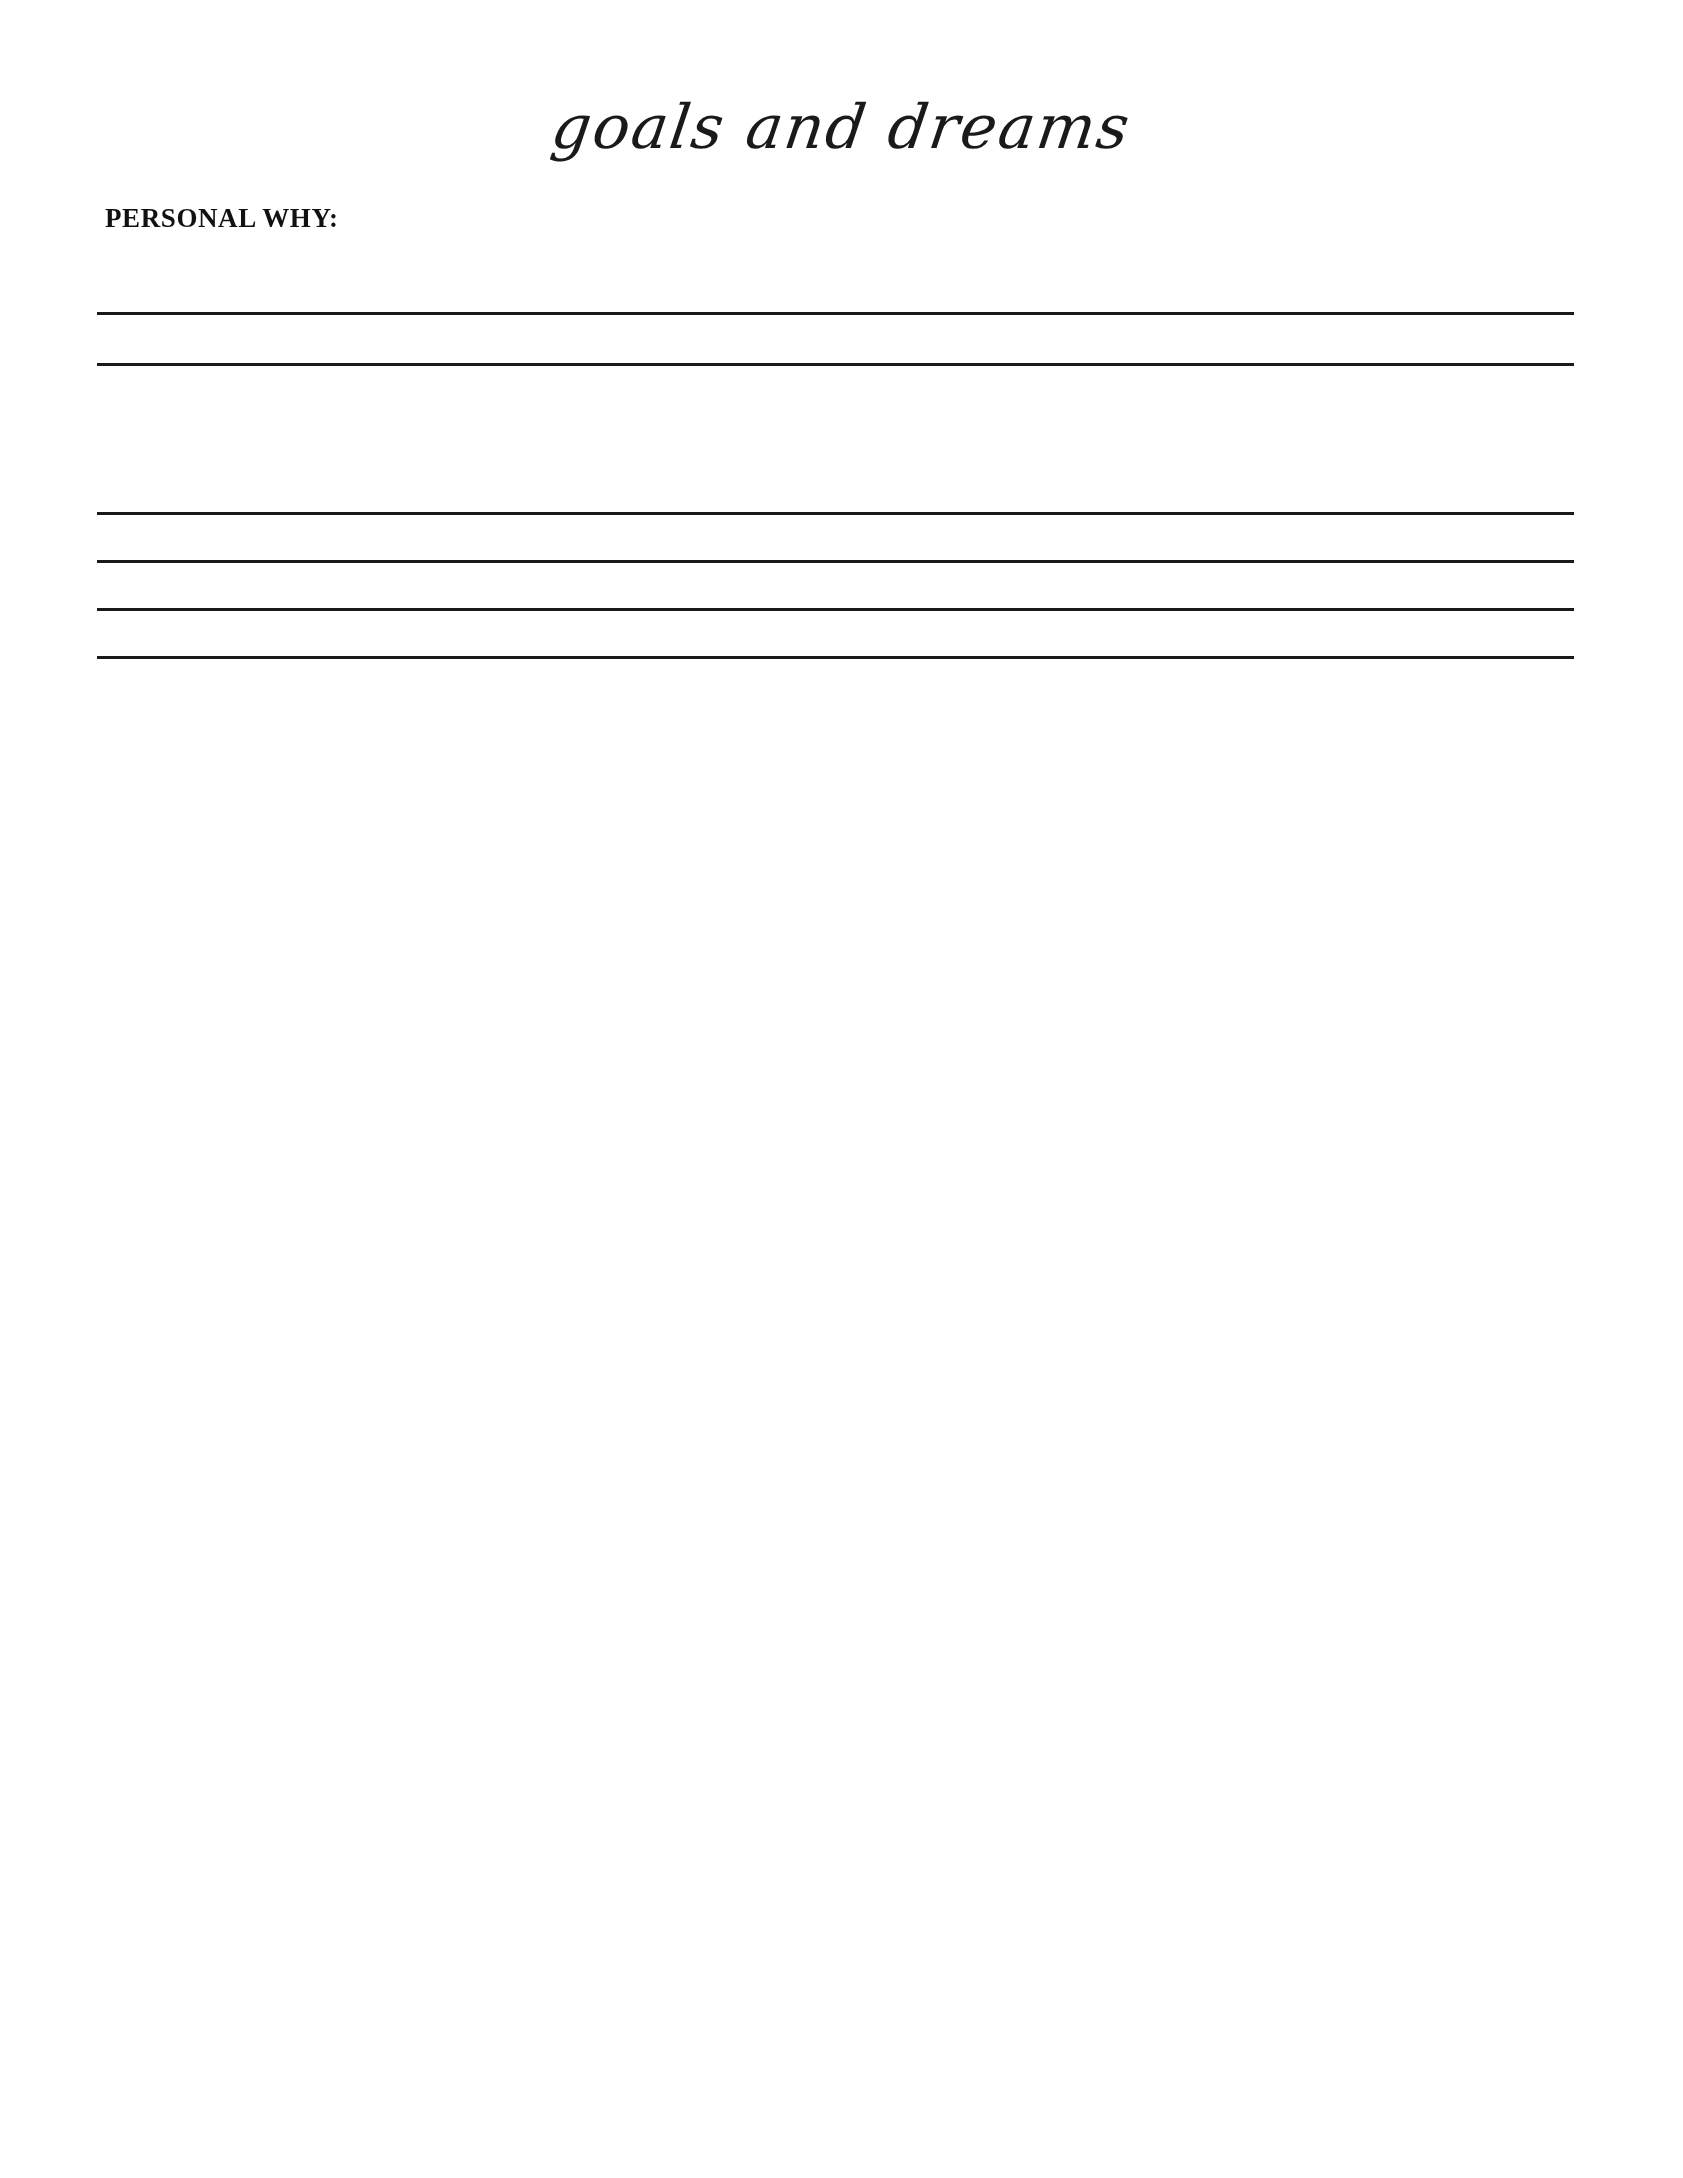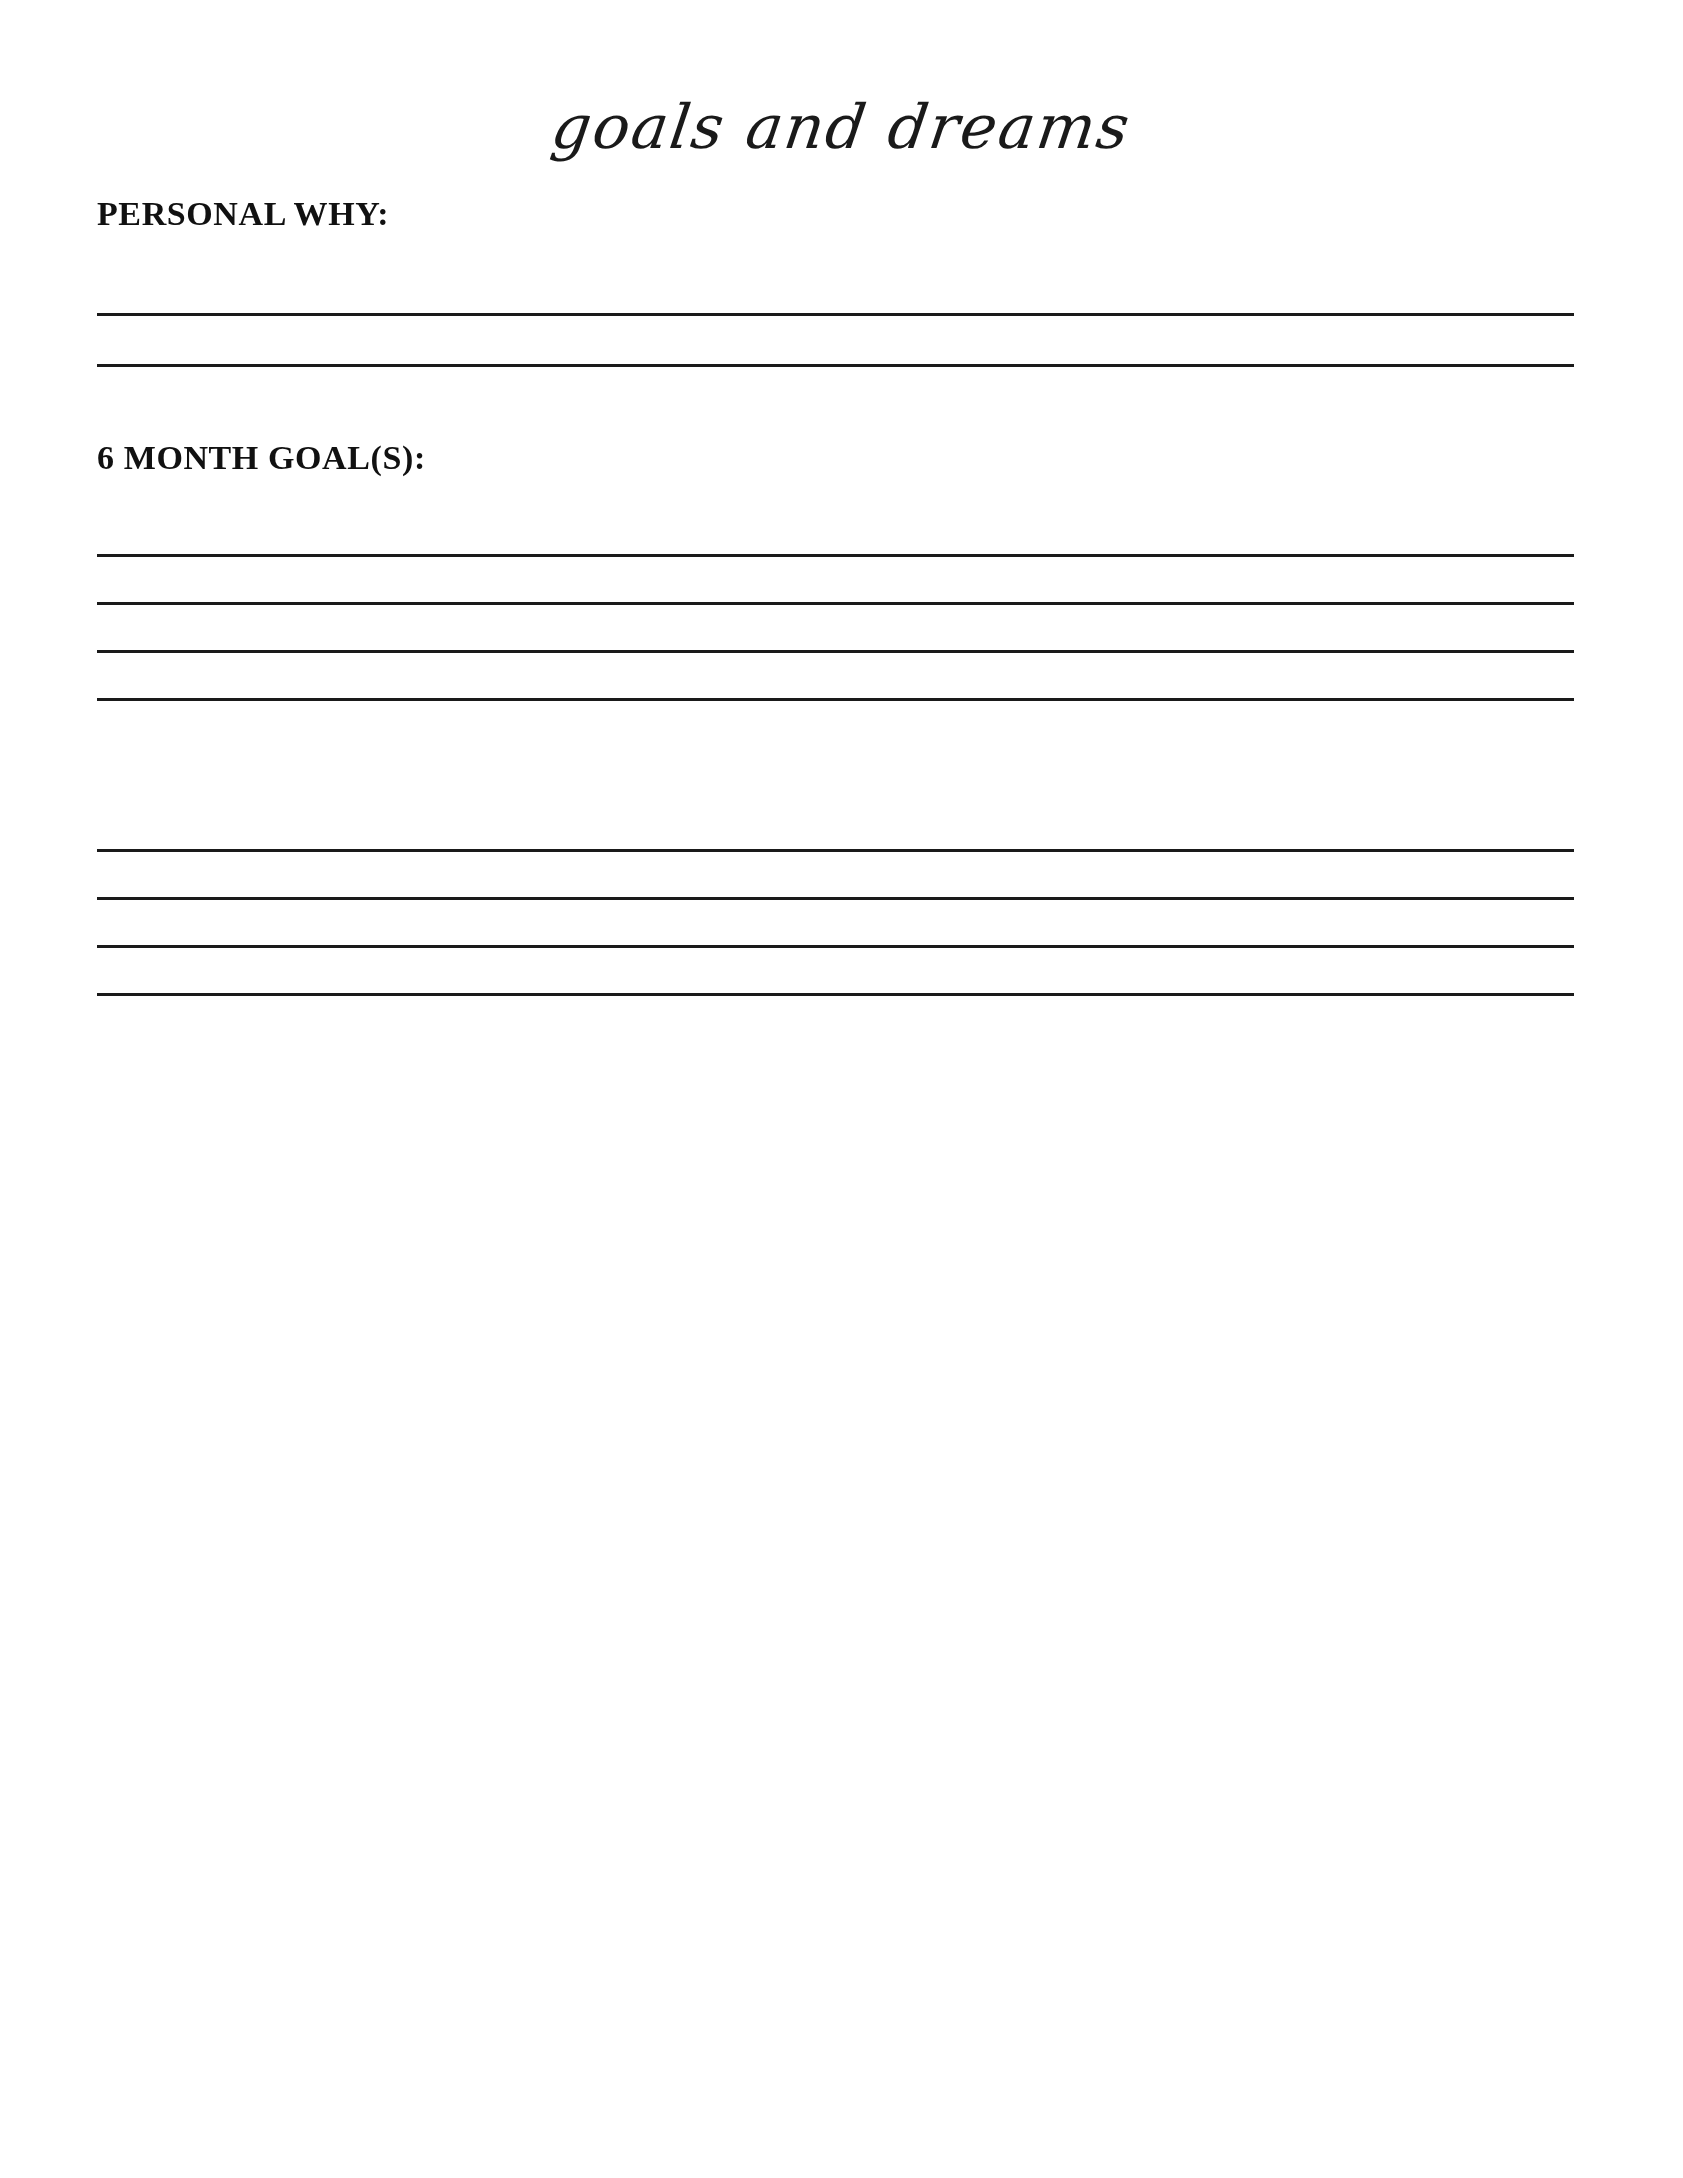--- a/index.html
+++ b/index.html
@@ -42,25 +42,25 @@
     left: 97px;
     top: 194px;
     width: 1477px;
   }
   .section {
     position: relative;
   }
   .section-label {
     font-family: "Liberation Serif", serif;
     font-weight: 700;
-    font-size: 34px;
+    font-size: 27px;
     letter-spacing: 0.6px;
     color: #111111;
     text-transform: uppercase;
-    margin: 0;
+    margin: 8px;
     padding: 0;
     line-height: 1.2;
   }
   .lines {
     margin-top: 30px;
   }
   .rule {
     height: 0;
     border-bottom: 3px solid #1a1a1a;
     width: 100%;
@@ -80,38 +80,20 @@
           <div style="height: 51px; display: flex; align-items: flex-end;">
             <div class="rule" style="border-bottom-color: rgb(26, 26, 26);"></div>
           </div>
           <div style="height: 51px; display: flex; align-items: flex-end;">
             <div class="rule" style="border-bottom-color: rgb(26, 26, 26);"></div>
           </div>
         </div>
         <div style="height: 71px;"></div>
       </div>
       <div class="section">
-        <div class="section-label">6 MONTH GOAL(S):</div>
-        <div class="lines">
-          <div style="height: 48px; display: flex; align-items: flex-end;">
-            <div class="rule" style="border-bottom-color: rgb(26, 26, 26);"></div>
-          </div>
-          <div style="height: 48px; display: flex; align-items: flex-end;">
-            <div class="rule" style="border-bottom-color: rgb(26, 26, 26);"></div>
-          </div>
-          <div style="height: 48px; display: flex; align-items: flex-end;">
-            <div class="rule" style="border-bottom-color: rgb(26, 26, 26);"></div>
-          </div>
-          <div style="height: 48px; display: flex; align-items: flex-end;">
-            <div class="rule" style="border-bottom-color: rgb(26, 26, 26);"></div>
-          </div>
-        </div>
-        <div style="height: 73px;"></div>
-      </div>
-      <div class="section">
         <div class="lines">
           <div style="height: 48px; display: flex; align-items: flex-end;">
             <div class="rule" style="border-bottom-color: rgb(26, 26, 26);"></div>
           </div>
           <div style="height: 48px; display: flex; align-items: flex-end;">
             <div class="rule" style="border-bottom-color: rgb(26, 26, 26);"></div>
           </div>
           <div style="height: 48px; display: flex; align-items: flex-end;">
             <div class="rule" style="border-bottom-color: rgb(26, 26, 26);"></div>
           </div>

